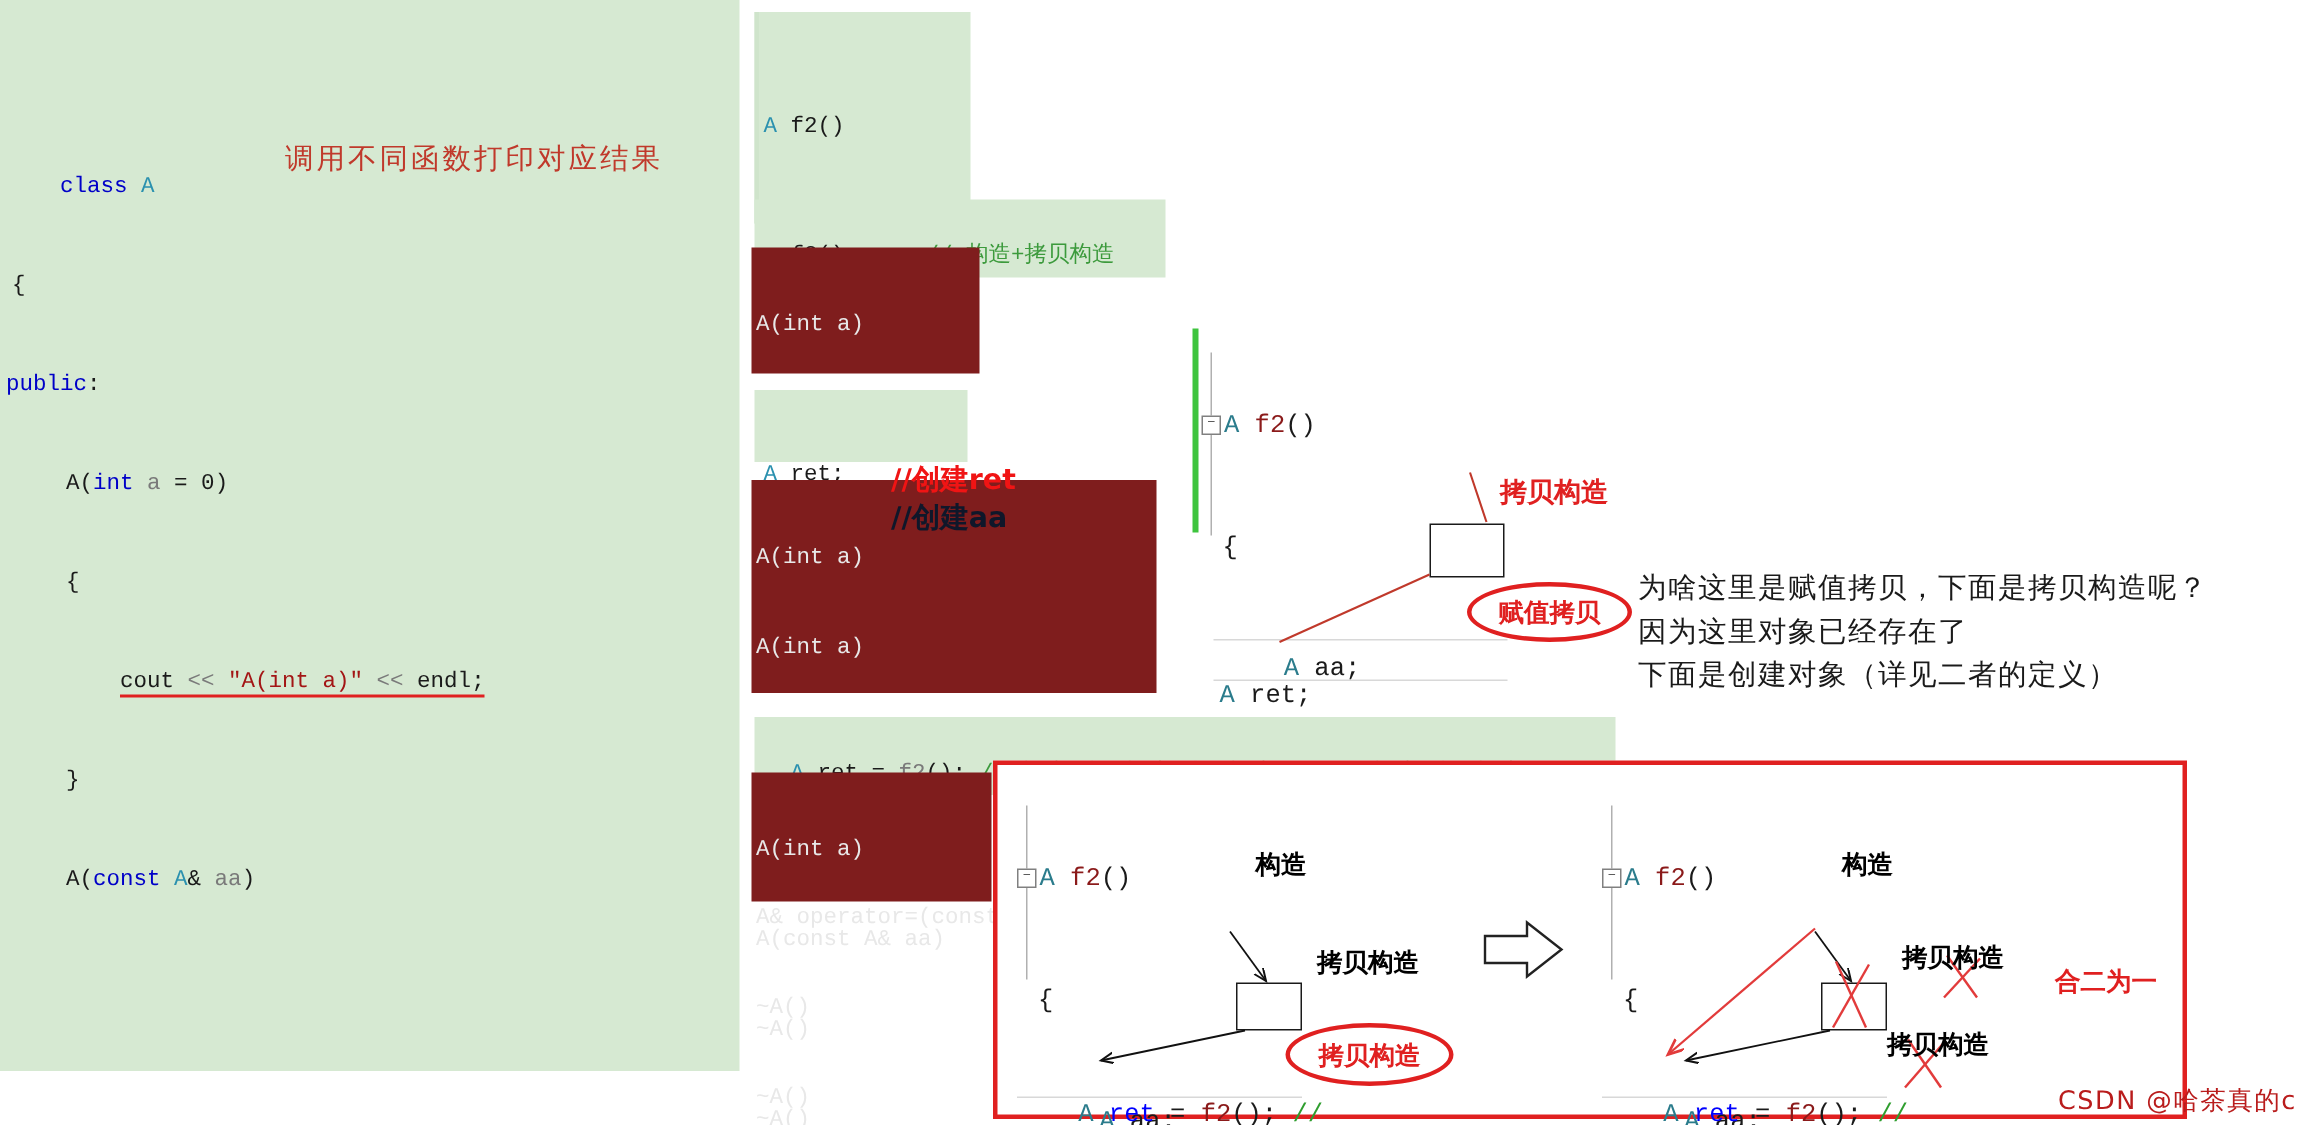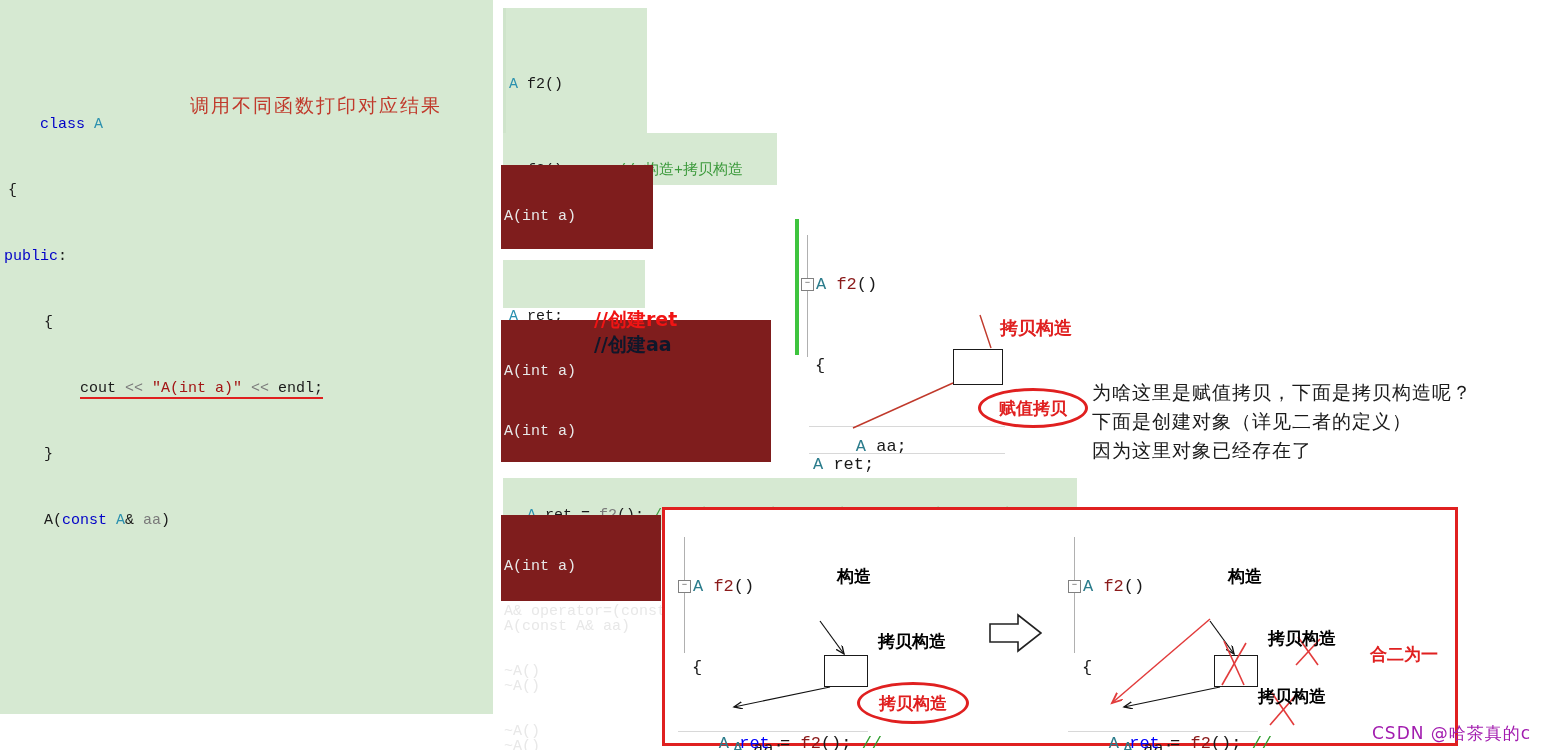--- a/index.html
+++ b/index.html
@@ -71,36 +71,37 @@
   .cn-note{font-family:"DejaVu Sans",sans-serif;font-size:17px;color:#000;font-weight:700;}
   .cn-red{font-family:"DejaVu Sans",sans-serif;font-size:17px;color:#e02020;font-weight:700;}
   .redbox{border:3px solid #e02020;}
   .blankbox{border:1.5px solid #1a1a1a;background:#fff;}
   .ellipse{
     border:3px solid #e02020;border-radius:50%;
     display:flex;align-items:center;justify-content:center;
     font-family:"DejaVu Sans",sans-serif;font-size:17px;color:#e02020;font-weight:700;
   }
   .wm{
-    font-family:"DejaVu Sans",sans-serif;font-size:17px;color:#a21caf;
+    font-family:"DejaVu Sans",sans-serif;font-size:17px;color:#b91c1c;
     letter-spacing:1px;
   }
   .hsep{position:absolute;background:#d8d8d8;height:1px;}
   svg{overflow:visible;}
 </style>
 </head>
 <body>
 
 <div class="abs codepanel cp-left">
   <div class="gutter-bar"></div>
 
   <div class="codeline" style="padding-left:4px;">
     <span class="kw">class </span><span class="typ">A</span></div>
   <div class="codeline" style="padding-left:8px;"><span class="pln">{</span></div>
   <div class="codeline" style="padding-left:4px;"><span class="kw">public</span><span class="pln">:</span></div>
+  <div class="codeline" style="padding-left:8px;"><span class="pln">    A(</span><span class="kw">int</span><span class="pln"> </span><span class="op">a</span><span class="pln"> = </span><span class="num">0</span><span class="pln">)</span></div>
   <div class="codeline" style="padding-left:8px;"><span class="pln">    {</span></div>
   <div class="codeline" style="padding-left:8px;"><span class="pln">        </span><span class="uline"><span class="pln">cout </span><span class="op">&lt;&lt; </span><span class="str">"A(int a)"</span><span class="op"> &lt;&lt; </span><span class="pln">endl;</span></span></div>
   <div class="codeline" style="padding-left:8px;"><span class="pln">    }</span></div>
   <div class="codeline" style="padding-left:8px;"><span class="pln">    A(</span><span class="kw">const</span><span class="pln"> </span><span class="typ">A</span><span class="pln">&amp; </span><span class="op">aa</span><span class="pln">)</span></div>
   
   
   
   
   
   
@@ -194,22 +195,22 @@
   <svg class="abs" width="300" height="240" style="left:0;top:0;pointer-events:none;">
     <line x1="185" y1="100" x2="196" y2="133" stroke="#c0392b" stroke-width="1.4"></line>
     <line x1="158" y1="168" x2="58" y2="213" stroke="#c0392b" stroke-width="1.4"></line>
   </svg>
 </div>
 <div class="abs cn-red" style="left:1000px;top:316px;font-size:18px;">拷贝构造</div>
 <div class="abs ellipse" style="left:978px;top:388px;width:104px;height:34px;font-size:17px;">赋值拷贝</div>
 
 <div class="abs hand-blk" style="left:1092px;top:378px;">
   <div>为啥这里是赋值拷贝，下面是拷贝构造呢？</div>
+  <div>因为这里对象已经存在了</div>
   <div>下面是创建对象（详见二者的定义）</div>
-  <div>因为这里对象已经存在了</div>
 </div>
 
 <div class="abs redbox" style="left:662px;top:507px;width:790px;height:233px;background:#fff;"></div>
 
 <div class="abs" style="left:672px;top:515px;width:330px;height:218px;">
   <div class="vbar" style="left:12px;top:22px;height:116px;"></div>
   <div class="vs" style="position:absolute;left:6px;top:4px;">
     <div><span class="fold">−</span><span class="ty">A</span> <span class="fn">f2</span><span class="br">()</span></div>
     <div style="padding-left:14px;"><span class="br">{</span></div>
     <div style="padding-left:14px;">    <span class="ty">A</span> <span class="br">aa;</span></div>

